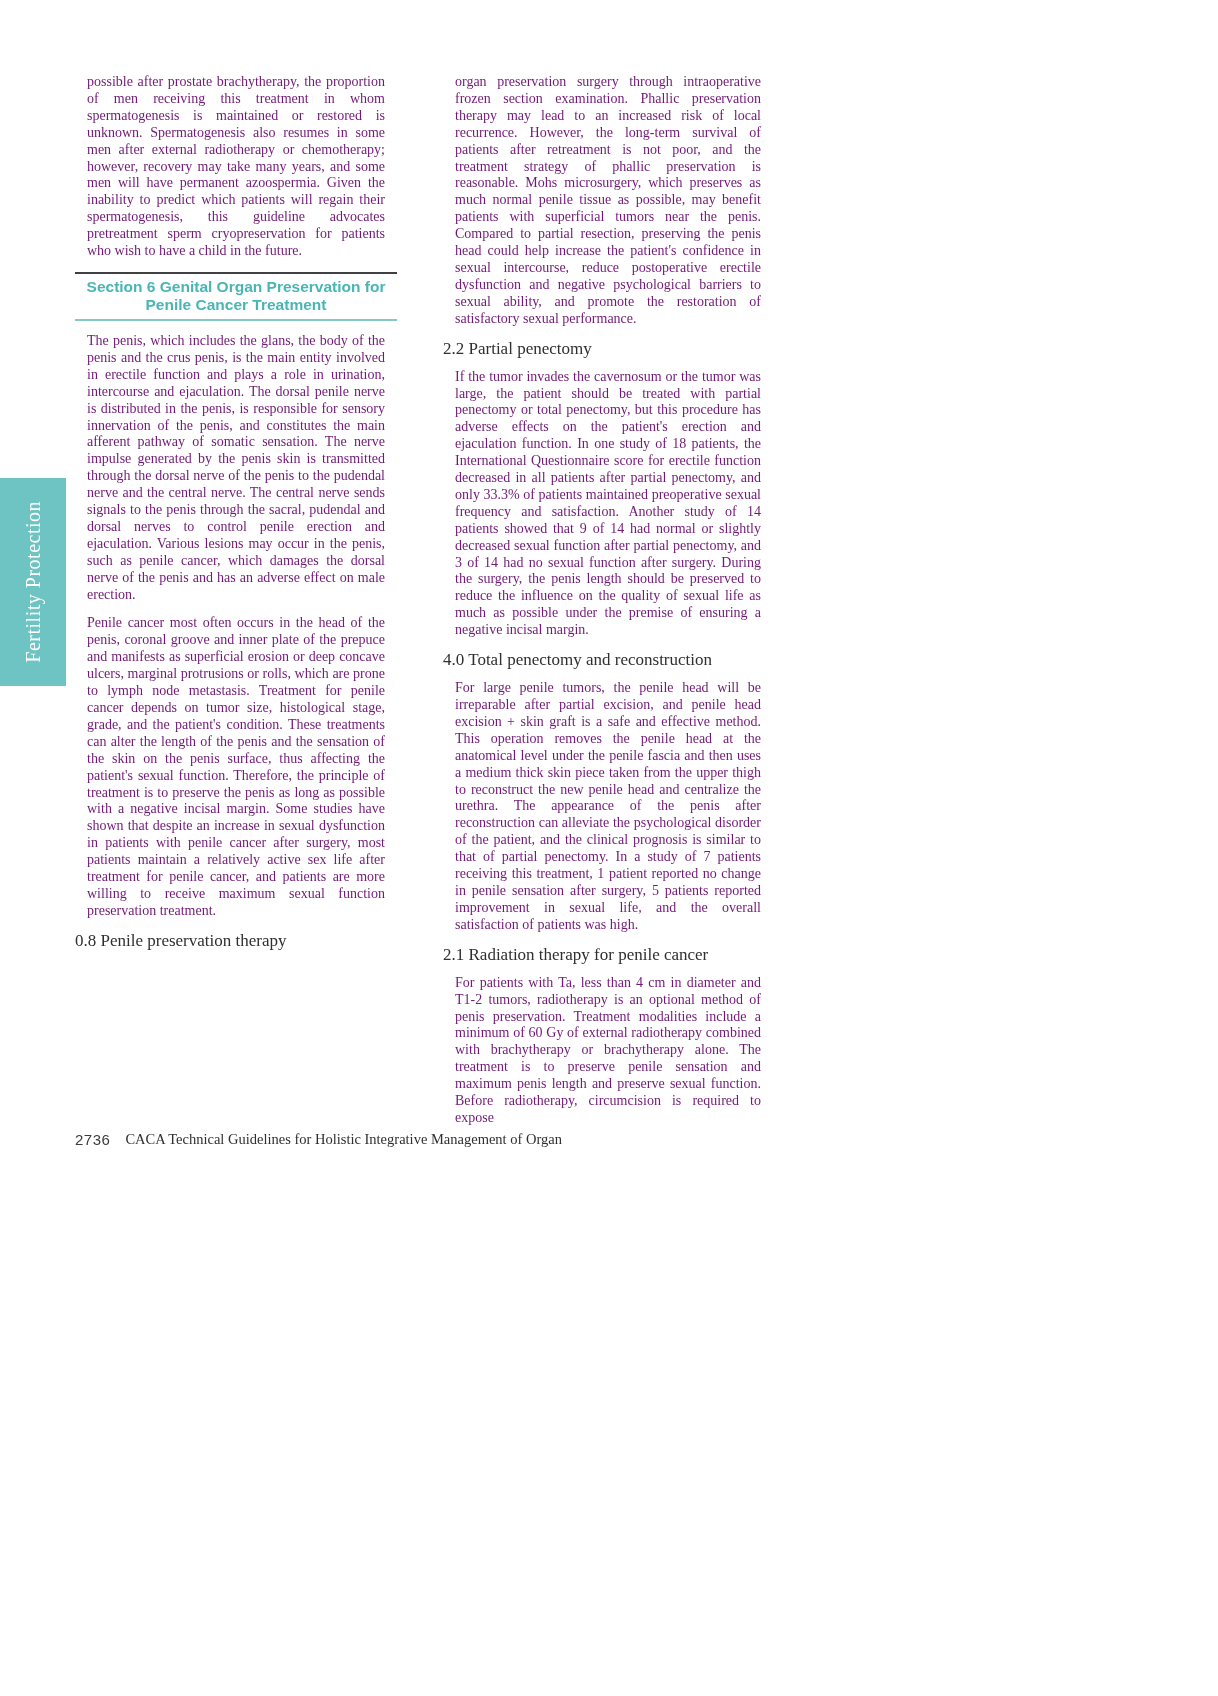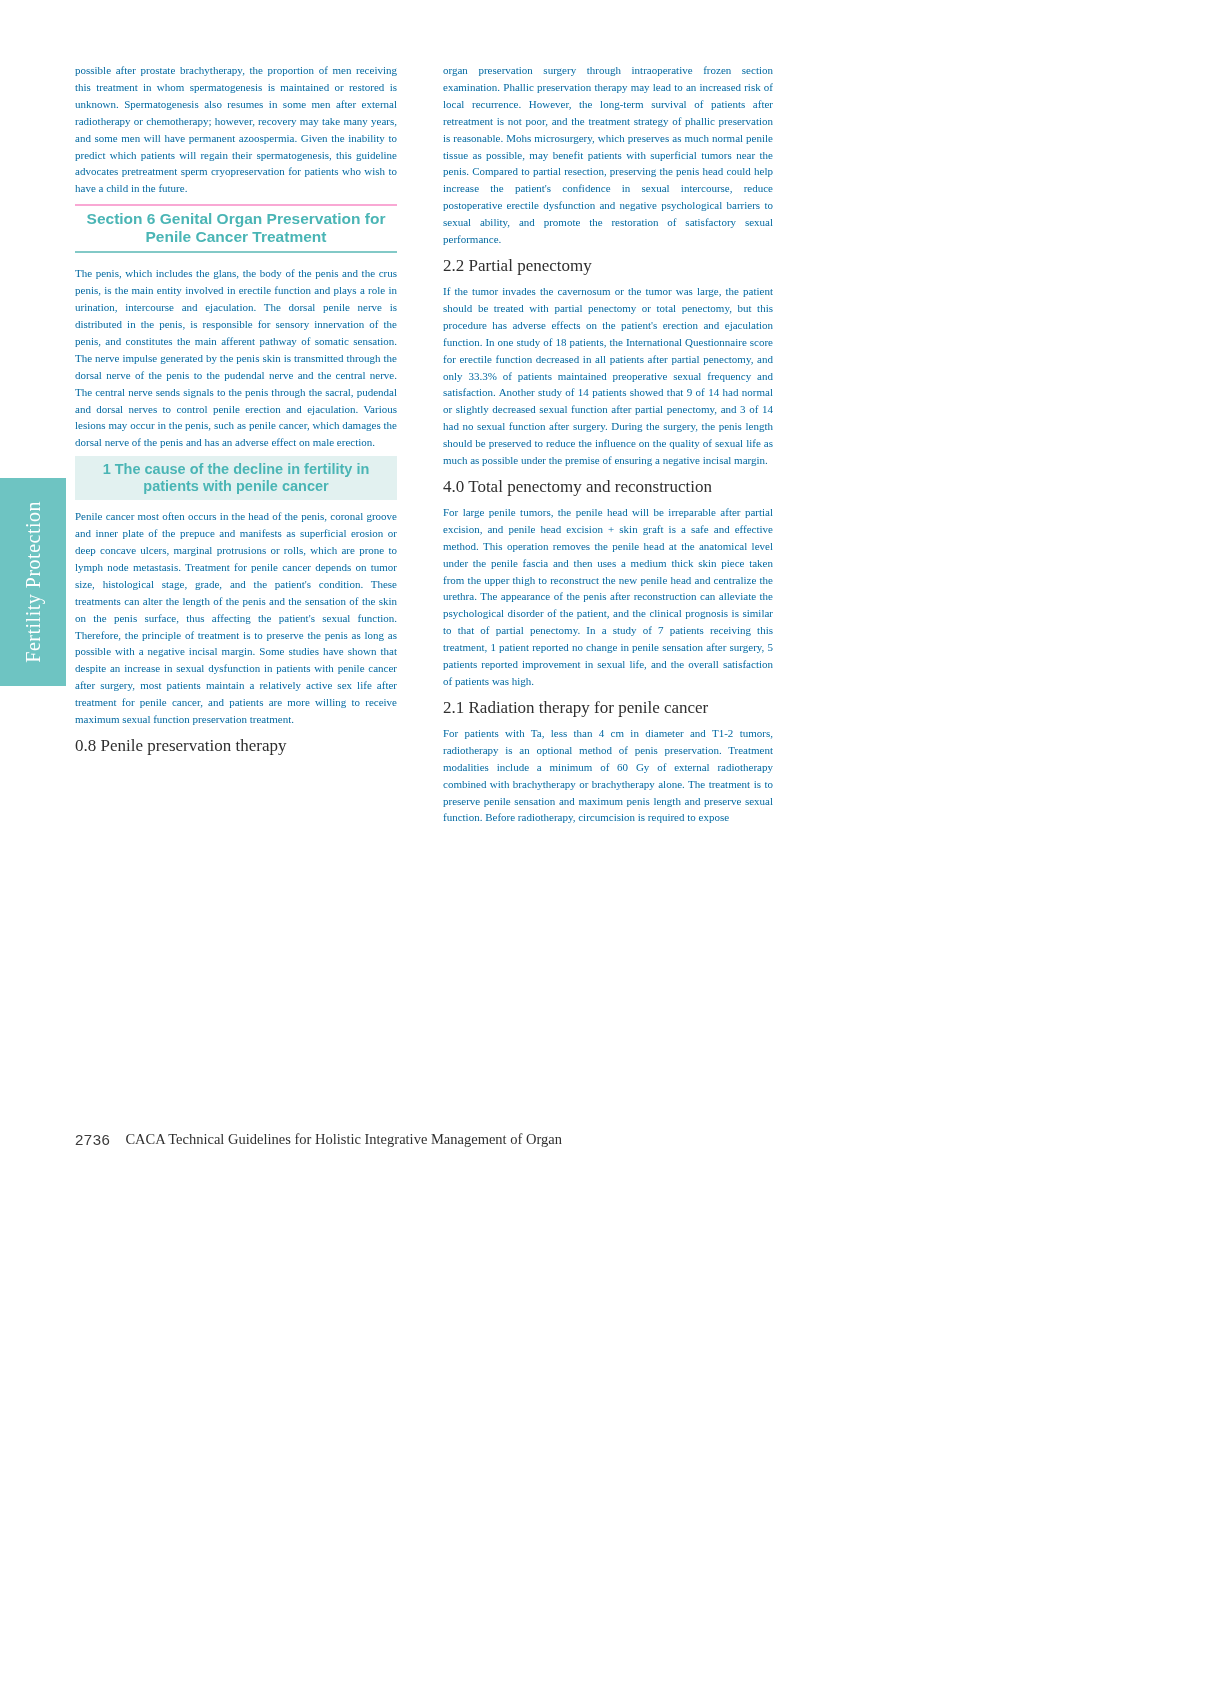--- a/index.html
+++ b/index.html
@@ -12,34 +12,34 @@
     color: #2f2f2f;
     overflow: hidden;
   }
   .col {
     position: absolute;
     top: 62px;
   }
   .col-left  { left: 75px;  width: 322px; }
   .col-right { left: 443px; width: 330px; }
   p.body {
-    margin: 0;
-    font-size: 11px;
+    margin: 12px;
+    font-size: 14px;
     line-height: 16.9px;
     text-align: justify;
-    color: #0369a1;
+    color: #701a75;
   }
   .section-heading {
     font-family: "Liberation Sans", sans-serif;
     font-weight: bold;
     font-size: 15.5px;
     line-height: 18px;
     color: #4ab5b5;
     text-align: center;
-    border-top: 2px solid #f9a8d4;
+    border-top: 2px solid #404040;
     border-bottom: 2px solid #82c9c7;
     padding: 4px 2px 5px 2px;
     margin: 7px 0 12px 0;
   }
   .sub-heading {
     background: #e2f1f0;
     color: #4ab5b5;
     font-family: "Liberation Sans", sans-serif;
     font-weight: bold;
     font-size: 14.5px;
@@ -103,21 +103,20 @@
 <div class="page">
 
   <div class="side-tab">
     <span class="side-tab-text">Fertility Protection</span>
   </div>
 
   <div class="col col-left">
     <p class="body">possible after prostate brachytherapy, the proportion of men receiving this treatment in whom spermatogenesis is maintained or restored is unknown. Spermatogenesis also resumes in some men after external radiotherapy or chemotherapy; however, recovery may take many years, and some men will have permanent azoospermia. Given the inability to predict which patients will regain their spermatogenesis, this guideline advocates pretreatment sperm cryopreservation for patients who wish to have a child in the future.</p>
     <h2 class="section-heading">Section 6 Genital Organ Preservation for Penile Cancer Treatment</h2>
     <p class="body">The penis, which includes the glans, the body of the penis and the crus penis, is the main entity involved in erectile function and plays a role in urination, intercourse and ejaculation. The dorsal penile nerve is distributed in the penis, is responsible for sensory innervation of the penis, and constitutes the main afferent pathway of somatic sensation. The nerve impulse generated by the penis skin is transmitted through the dorsal nerve of the penis to the pudendal nerve and the central nerve. The central nerve sends signals to the penis through the sacral, pudendal and dorsal nerves to control penile erection and ejaculation. Various lesions may occur in the penis, such as penile cancer, which damages the dorsal nerve of the penis and has an adverse effect on male erection.</p>
-    <h3 class="sub-heading">1 The cause of the decline in fertility in patients with penile cancer</h3>
     <p class="body">Penile cancer most often occurs in the head of the penis, coronal groove and inner plate of the prepuce and manifests as superficial erosion or deep concave ulcers, marginal protrusions or rolls, which are prone to lymph node metastasis. Treatment for penile cancer depends on tumor size, histological stage, grade, and the patient's condition. These treatments can alter the length of the penis and the sensation of the skin on the penis surface, thus affecting the patient's sexual function. Therefore, the principle of treatment is to preserve the penis as long as possible with a negative incisal margin. Some studies have shown that despite an increase in sexual dysfunction in patients with penile cancer after surgery, most patients maintain a relatively active sex life after treatment for penile cancer, and patients are more willing to receive maximum sexual function preservation treatment.</p>
     <div class="minor-heading">0.8 Penile preservation therapy</div>
   </div>
 
   <div class="col col-right">
     <p class="body">organ preservation surgery through intraoperative frozen section examination. Phallic preservation therapy may lead to an increased risk of local recurrence. However, the long-term survival of patients after retreatment is not poor, and the treatment strategy of phallic preservation is reasonable. Mohs microsurgery, which preserves as much normal penile tissue as possible, may benefit patients with superficial tumors near the penis. Compared to partial resection, preserving the penis head could help increase the patient's confidence in sexual intercourse, reduce postoperative erectile dysfunction and negative psychological barriers to sexual ability, and promote the restoration of satisfactory sexual performance.</p>
     <div class="minor-heading">2.2 Partial penectomy</div>
     <p class="body">If the tumor invades the cavernosum or the tumor was large, the patient should be treated with partial penectomy or total penectomy, but this procedure has adverse effects on the patient's erection and ejaculation function. In one study of 18 patients, the International Questionnaire score for erectile function decreased in all patients after partial penectomy, and only 33.3% of patients maintained preoperative sexual frequency and satisfaction. Another study of 14 patients showed that 9 of 14 had normal or slightly decreased sexual function after partial penectomy, and 3 of 14 had no sexual function after surgery. During the surgery, the penis length should be preserved to reduce the influence on the quality of sexual life as much as possible under the premise of ensuring a negative incisal margin.</p>
     <div class="minor-heading">4.0 Total penectomy and reconstruction</div>
     <p class="body">For large penile tumors, the penile head will be irreparable after partial excision, and penile head excision + skin graft is a safe and effective method. This operation removes the penile head at the anatomical level under the penile fascia and then uses a medium thick skin piece taken from the upper thigh to reconstruct the new penile head and centralize the urethra. The appearance of the penis after reconstruction can alleviate the psychological disorder of the patient, and the clinical prognosis is similar to that of partial penectomy. In a study of 7 patients receiving this treatment, 1 patient reported no change in penile sensation after surgery, 5 patients reported improvement in sexual life, and the overall satisfaction of patients was high.</p>

